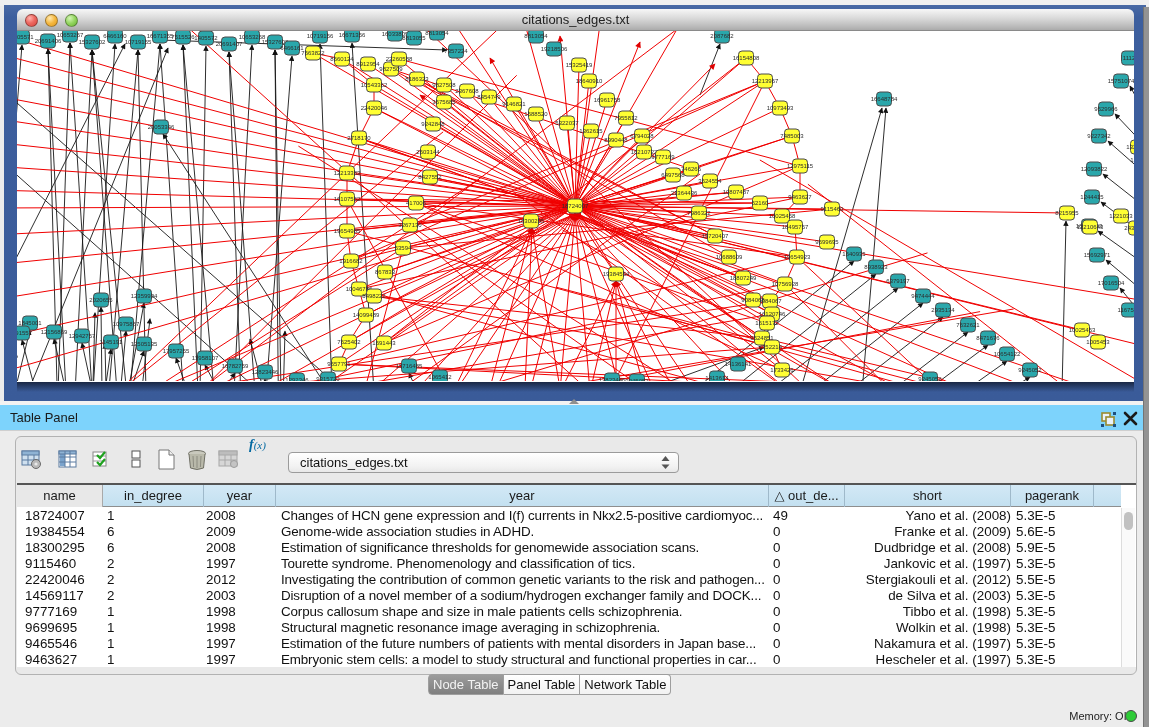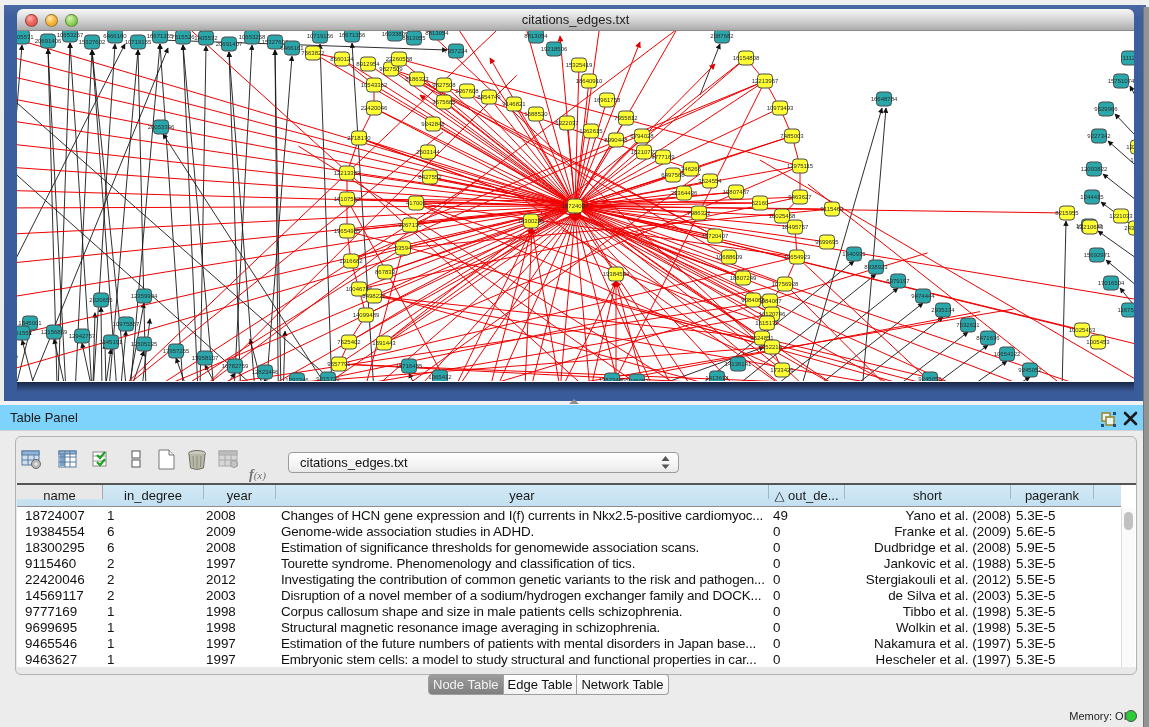--- a/index.html
+++ b/index.html
@@ -23,21 +23,21 @@
 #tpgap{left:0;top:401px;width:1143px;height:4px;background:#f2f2f2}
 #tpbar{left:0;top:405px;width:1143px;height:26px;background:#7dd3fc;border-bottom:1px solid #cfcfcf}
 #tpbar .lbl{position:absolute;left:10px;top:5px;font-size:13px;color:#1a1a1a}
 #panel{left:15px;top:436px;width:1122px;height:239px;background:#e9e9e9;border:1px solid #b2b2b2;border-radius:6px}
 #toolbar{position:absolute;left:0;top:0;width:100%;height:46px}
 #combo{position:absolute;left:272px;top:15px;width:391px;height:21px;border:1px solid #9b9b9b;border-radius:4px;
   background:linear-gradient(180deg,#ffffff 0,#f2f2f2 70%,#e8e8e8 100%);font-size:13px;color:#111;line-height:19px;padding-left:11px}
 #tablewrap{position:absolute;left:1px;top:46px;width:1119px;height:184px;background:#fff;border-top:2px solid #555;overflow:hidden}
 #thead{position:absolute;left:0;top:0;width:1104px;height:22px;background:linear-gradient(180deg,#d3e9f6 0,#c3e0f0 100%);
   border-bottom:1px solid #8e8e8e;font-size:13px;color:#1a1a1a}
-#thead span{position:absolute;top:0;line-height:22px;text-align:center;border-right:1px solid #9fb9ca;height:14px}
+#thead span{position:absolute;top:0;line-height:22px;text-align:center;border-right:1px solid #9fb9ca;height:22px}
 .trow{position:relative;height:16px;font-size:13.4px;color:#111;white-space:nowrap}
 .trow span{position:absolute;display:block;line-height:16px}
 .c0{left:8px}.c1{left:90px}.c2{left:189px}.c3{left:264px;width:487px;overflow:hidden;letter-spacing:-.15px}.c4{left:756px}
 .c5{left:828px;width:166px;text-align:right}.c6{left:999px}
 #rowsbox{position:absolute;left:0;top:23px;width:1104px;height:159px;overflow:hidden}
 #vscroll{position:absolute;right:1px;top:23px;width:14px;height:159px;background:#fafafa;border-left:1px solid #ddd}
 #vthumb{position:absolute;left:2px;top:4px;width:9px;height:18px;background:#c1c1c1;border-radius:5px}
 
 #tabs{left:428px;top:674px;height:21px;font-size:13px}
 .tab{float:left;height:21px;line-height:20px;padding:0 4px;border:1px solid #9e9e9e;border-left:none;
@@ -718,21 +718,21 @@
         <line x1="15" y1="7" x2="14.4" y2="18" stroke="#8c8c80"></line>
       </svg>
   <svg class="ic" style="left:202px" width="22" height="21">
         <rect x="1" y="2" width="18" height="15" fill="#d6d6d6" stroke="#a8a8a8"></rect>
         <rect x="1" y="2" width="18" height="4" fill="#bdbdbd" stroke="#a8a8a8"></rect>
         <line x1="7" y1="6" x2="7" y2="17" stroke="#a8a8a8"></line>
         <line x1="13" y1="6" x2="13" y2="17" stroke="#a8a8a8"></line>
         <line x1="1" y1="11" x2="19" y2="11" stroke="#a8a8a8"></line>
         <circle cx="16" cy="15" r="3.5" fill="#c4c4c4" stroke="#9d9d9d"></circle>
       </svg>
-  <div class="ic" style="left:233px;top:30px;font-size:14px;font-style:italic;color:#737373;font-family:'Liberation Serif',serif"><b>f</b><span style="font-size:11px">(x)</span></div>
+  <div class="ic" style="left:233px;top:0;font-size:14px;font-style:italic;color:#0369a1;font-family:'Liberation Serif',serif"><b>f</b><span style="font-size:11px">(x)</span></div>
   <div id="combo">citations_edges.txt
     <svg style="position:absolute;right:8px;top:3px" width="9" height="14">
           <path d="M4.5,0 L8.5,5 L0.5,5 z" fill="#555"></path>
           <path d="M4.5,13 L8.5,8.5 L0.5,8.5 z" fill="#555"></path>
         </svg>
   </div>
  </div>
  <div id="tablewrap">
   <div id="thead">
    <span style="left:0;width:86px;background:#e8e8e8;border-right:1px solid #a9a9a9">name</span>
@@ -770,21 +770,21 @@
           <span class="c4">0</span>
           <span class="c5">Dudbridge et al. (2008)</span>
           <span class="c6">5.9E-5</span>
         </div>
 <div class="trow">
           <span class="c0">9115460</span>
           <span class="c1">2</span>
           <span class="c2">1997</span>
           <span class="c3">Tourette syndrome. Phenomenology and classification of tics.</span>
           <span class="c4">0</span>
-          <span class="c5">Jankovic et al. (1988)</span>
+          <span class="c5">Jankovic et al. (1997)</span>
           <span class="c6">5.3E-5</span>
         </div>
 <div class="trow">
           <span class="c0">22420046</span>
           <span class="c1">2</span>
           <span class="c2">2012</span>
           <span class="c3">Investigating the contribution of common genetic variants to the risk and pathogen...</span>
           <span class="c4">0</span>
           <span class="c5">Stergiakouli et al. (2012)</span>
           <span class="c6">5.5E-5</span>
@@ -835,17 +835,17 @@
           <span class="c6">5.3E-5</span>
         </div>
   </div>
   <div id="vscroll">
         <div id="vthumb"></div>
       </div>
  </div>
 </div>
 <div class="abs" id="tabs">
   <div class="tab first">Node Table</div>
-    <div class="tab">Edge Table</div>
+    <div class="tab">Panel Table</div>
     <div class="tab last">Network Table</div>
 </div>
 <div class="abs" id="mem">Memory: OK</div>
 <div class="abs" id="memdot"></div>
 
 </body></html>

